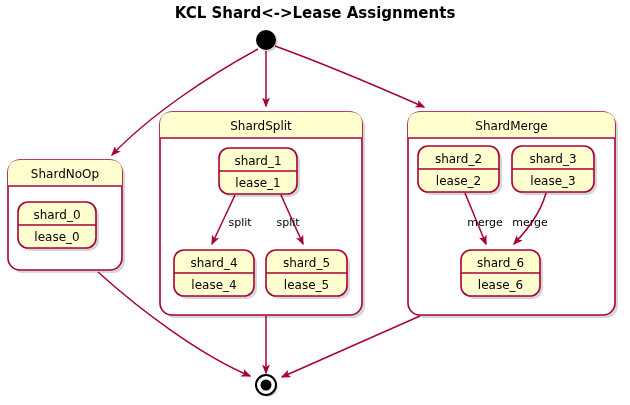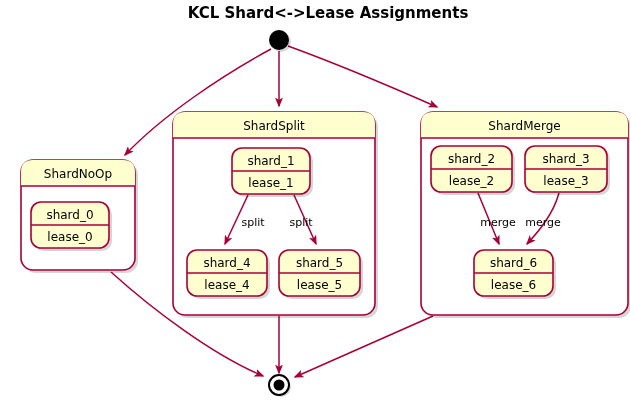--- a/index.html
+++ b/index.html
@@ -12,21 +12,20 @@
     width: 630px;
     height: 405px;
     font-family: "DejaVu Sans", sans-serif;
     overflow: hidden;
   }
   #diagram-root {
     position: relative;
     width: 556px;
     height: 405px;
     background: #FFFFFF;
-    padding-left: 13px;
   }
   svg#uml-canvas {
     display: block;
     width: 630px;
     height: 405px;
   }
   .diagram-title {
     font-family: "DejaVu Sans", sans-serif;
     font-size: 15px;
     font-weight: bold;

